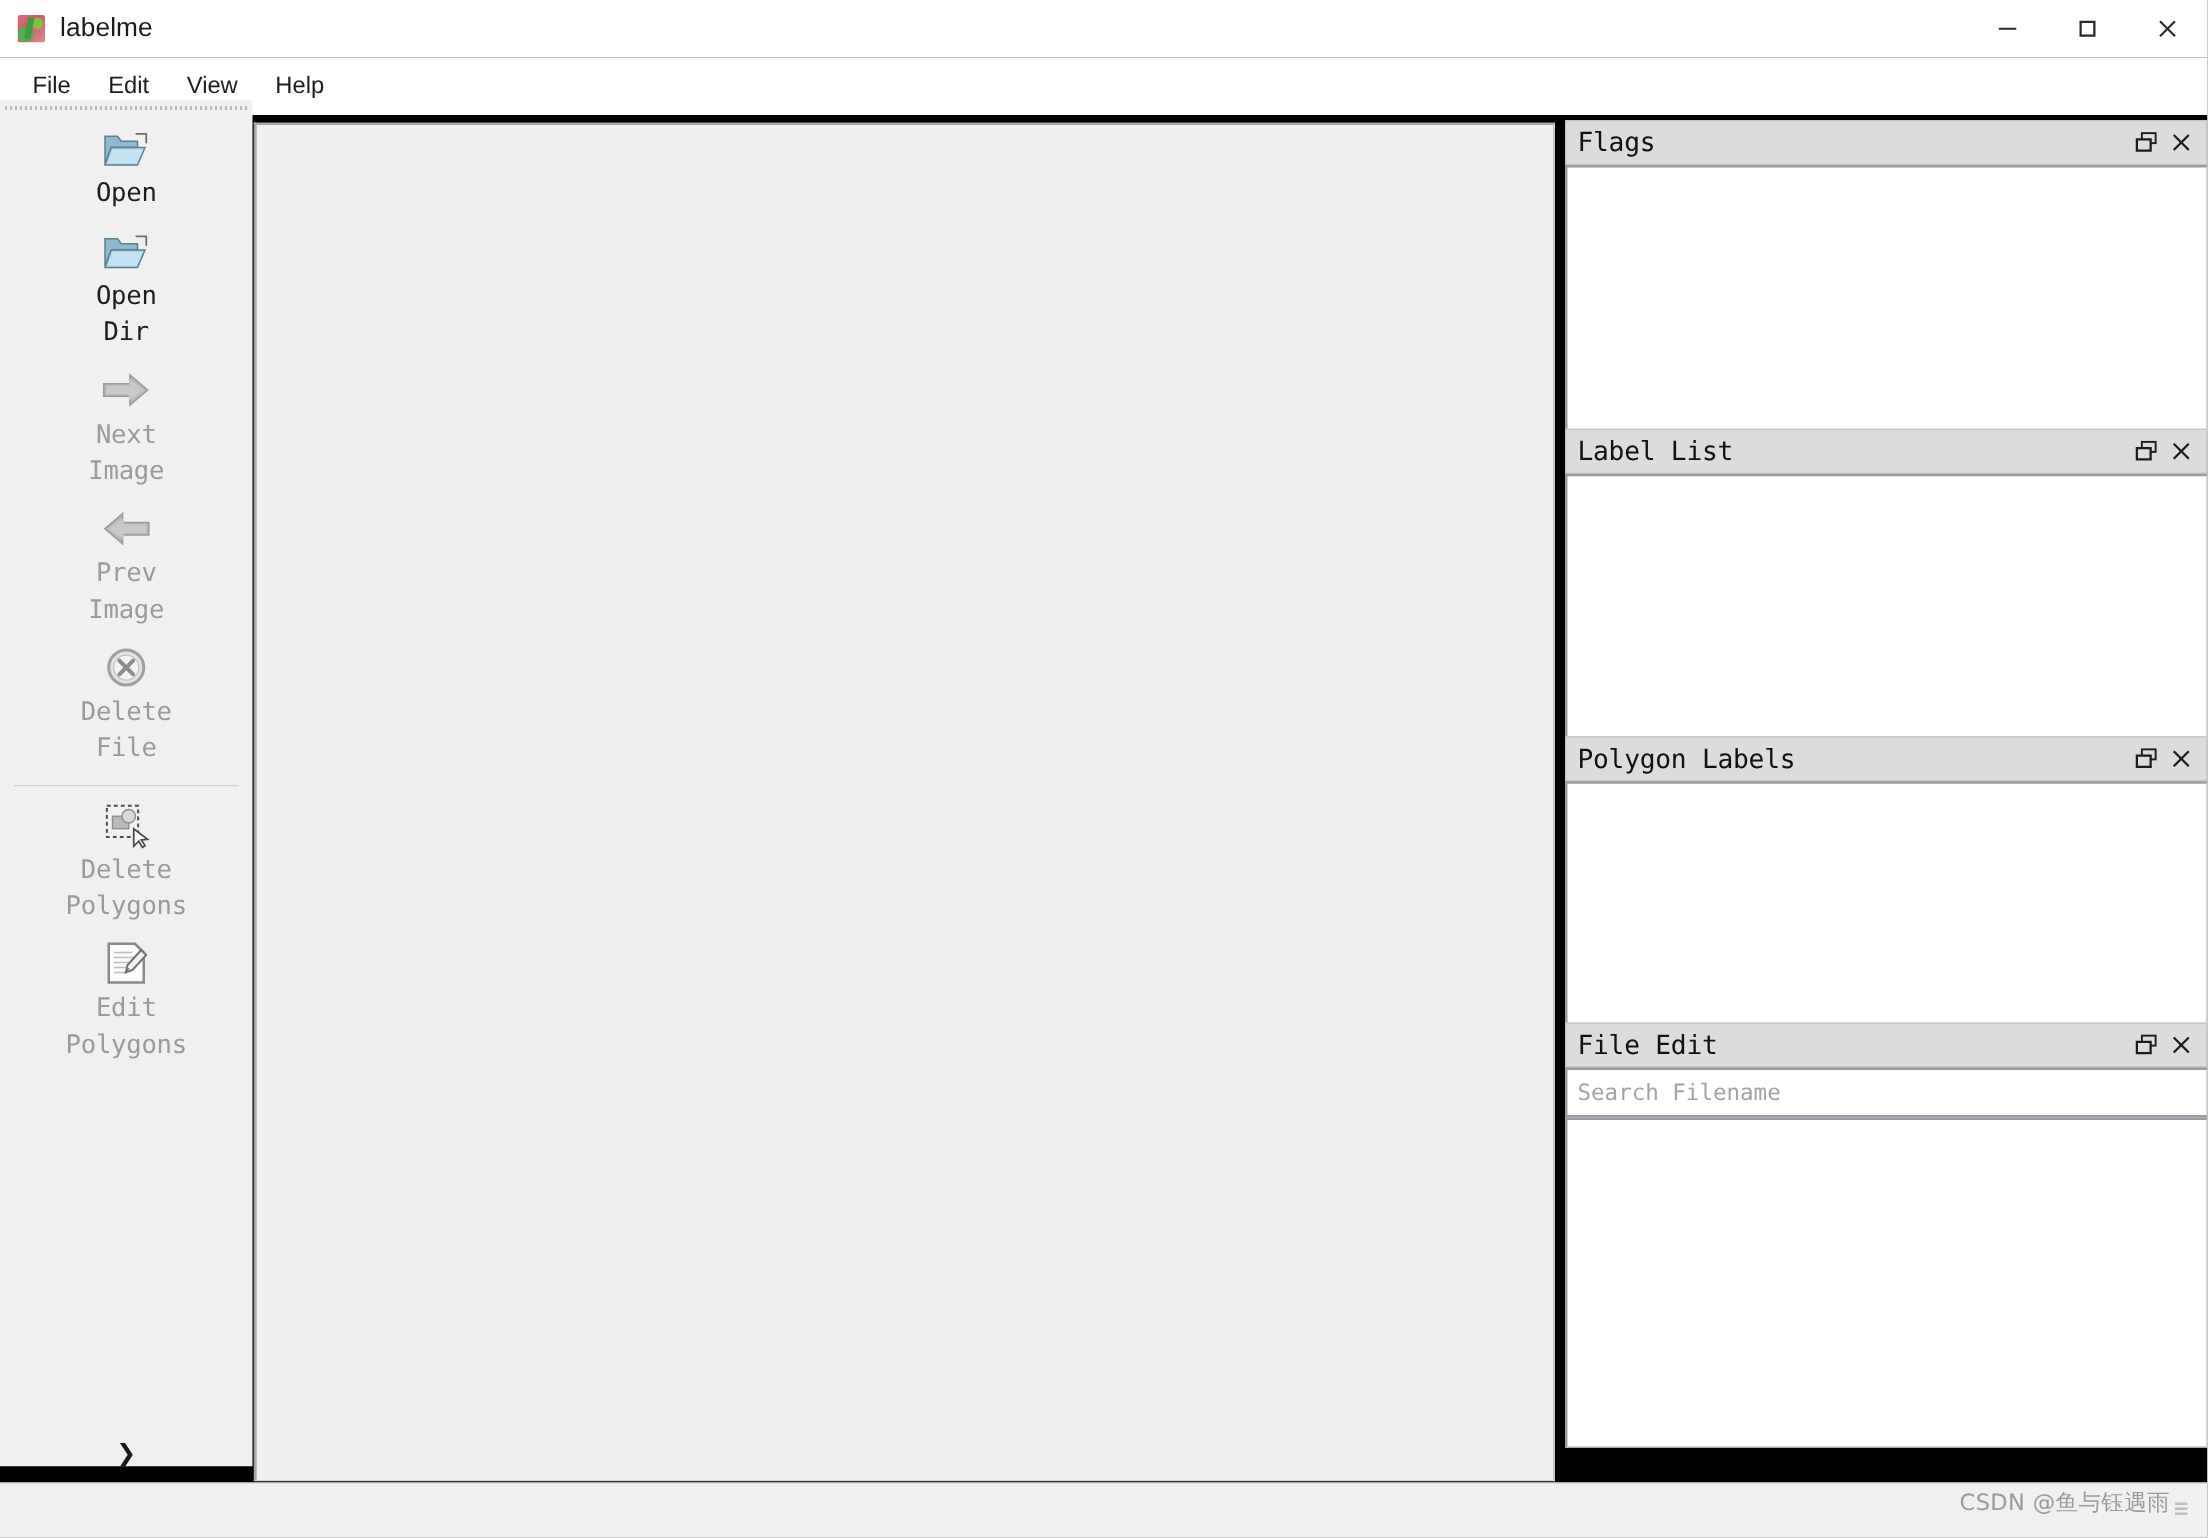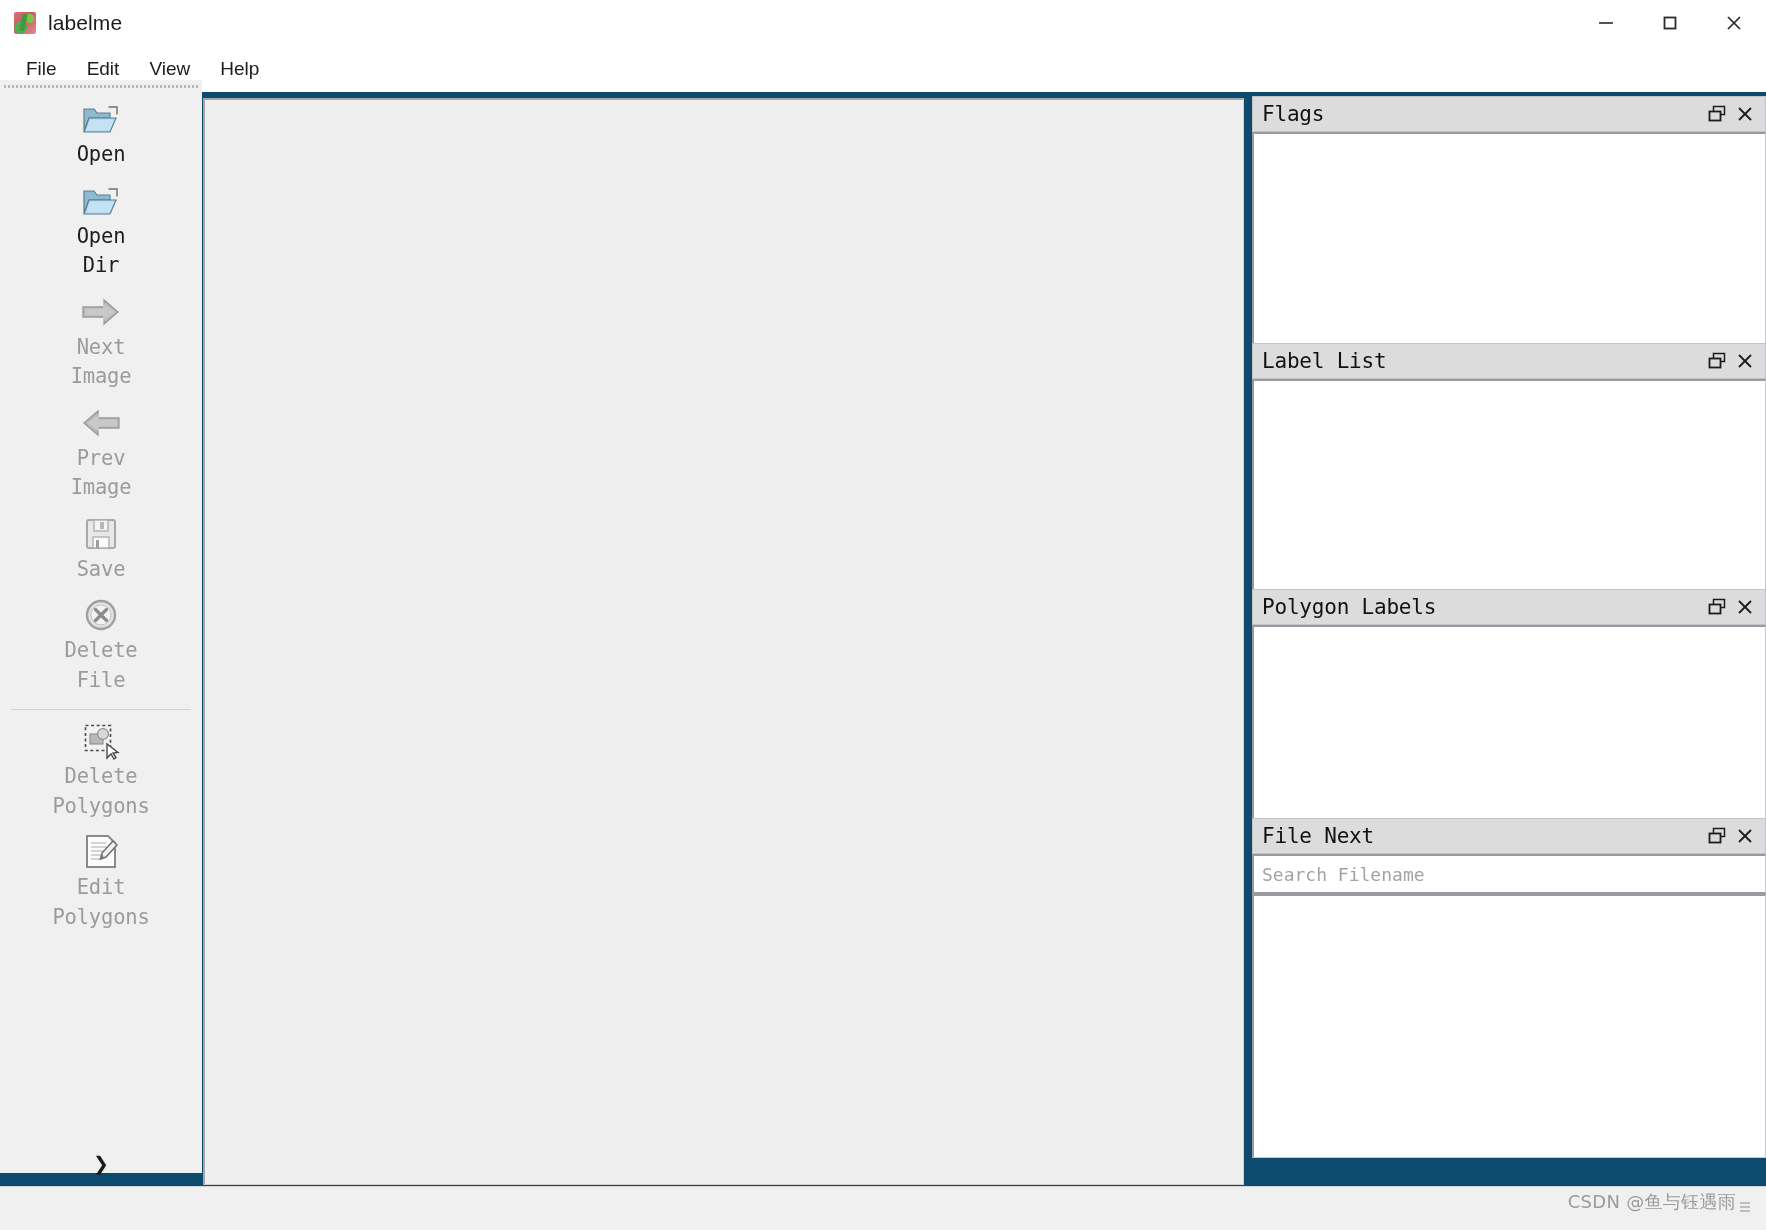--- a/index.html
+++ b/index.html
@@ -11,21 +11,21 @@
     width: 1766px;
     height: 1230px;
     overflow: hidden;
     font-family: "Liberation Sans", sans-serif;
     -webkit-font-smoothing: antialiased;
   }
   #app {
     position: relative;
     width: 1766px;
     height: 1230px;
-    background: #0c4a6e;
+    background: #000000;
   }
 
   
   .titlebar {
     position: absolute;
     left: 0; top: 0;
     width: 1766px; height: 46px;
     background: #ffffff;
     display: flex;
     align-items: center;
@@ -357,32 +357,20 @@
       <path d="M39 12 L18 12 L18 5 L4 17 L18 29 L18 22 L39 22 Z" fill="#b8b8b8" stroke="#9a9a9a" stroke-width="1.3"></path>
       <path d="M37 13.5 L19 13.5 L19 8 L7 17 L19 26 L19 20.5 L37 20.5 Z" fill="#cccccc" opacity="0.8"></path>
     </svg>
           </div>
           <div class="tb-label">Prev
 Image</div>
         </div>
         <div class="tb-btn disabled">
           <div class="tb-icon">
     <svg width="36" height="36" viewBox="0 0 36 36">
-      <rect x="4" y="4" width="28" height="28" rx="2" fill="#e8e8e8" stroke="#a8a8a8" stroke-width="2"></rect>
-      <rect x="11" y="4" width="14" height="11" fill="#f4f4f4" stroke="#b0b0b0" stroke-width="1.4"></rect>
-      <rect x="17" y="6" width="4" height="7" fill="#b7b7b7"></rect>
-      <rect x="10" y="21" width="16" height="11" fill="#fbfbfb" stroke="#b0b0b0" stroke-width="1.4"></rect>
-      <rect x="13" y="24" width="3" height="8" fill="#9e9e9e"></rect>
-    </svg>
-          </div>
-          <div class="tb-label">Save</div>
-        </div>
-        <div class="tb-btn disabled">
-          <div class="tb-icon">
-    <svg width="36" height="36" viewBox="0 0 36 36">
       <circle cx="18" cy="18" r="14" fill="#e3e3e3" stroke="#a0a0a0" stroke-width="2.4"></circle>
       <circle cx="18" cy="18" r="10" fill="#f3f3f3" stroke="#c2c2c2" stroke-width="1"></circle>
       <line x1="12.5" y1="12.5" x2="23.5" y2="23.5" stroke="#8c8c8c" stroke-width="3.2" stroke-linecap="round"></line>
       <line x1="23.5" y1="12.5" x2="12.5" y2="23.5" stroke="#8c8c8c" stroke-width="3.2" stroke-linecap="round"></line>
     </svg>
           </div>
           <div class="tb-label">Delete
 File</div>
         </div>
         <div class="tb-sep"></div>
@@ -476,21 +464,21 @@
     <svg width="20" height="20" viewBox="0 0 20 20">
       <line x1="4" y1="4" x2="16" y2="16" stroke="currentColor" stroke-width="1.8"></line>
       <line x1="16" y1="4" x2="4" y2="16" stroke="currentColor" stroke-width="1.8"></line>
     </svg>
           </div>
         </div>
         <div class="dock-body" style="height: 200px;"></div>
       </div>
       <div class="dock" style="top: 722px;">
         <div class="dock-title">
-          <div class="dock-title-text">File Next</div>
+          <div class="dock-title-text">File Edit</div>
           <div class="dock-btn">
     <svg width="18" height="18" viewBox="0 0 18 18">
       <rect x="5.5" y="1.5" width="11" height="8" fill="#dcdcdc" stroke="currentColor" stroke-width="1.5"></rect>
       <rect x="1.5" y="6.5" width="11" height="9" fill="#dcdcdc" stroke="currentColor" stroke-width="1.8"></rect>
     </svg>
           </div>
           <div class="dock-btn">
     <svg width="20" height="20" viewBox="0 0 20 20">
       <line x1="4" y1="4" x2="16" y2="16" stroke="currentColor" stroke-width="1.8"></line>
       <line x1="16" y1="4" x2="4" y2="16" stroke="currentColor" stroke-width="1.8"></line>

